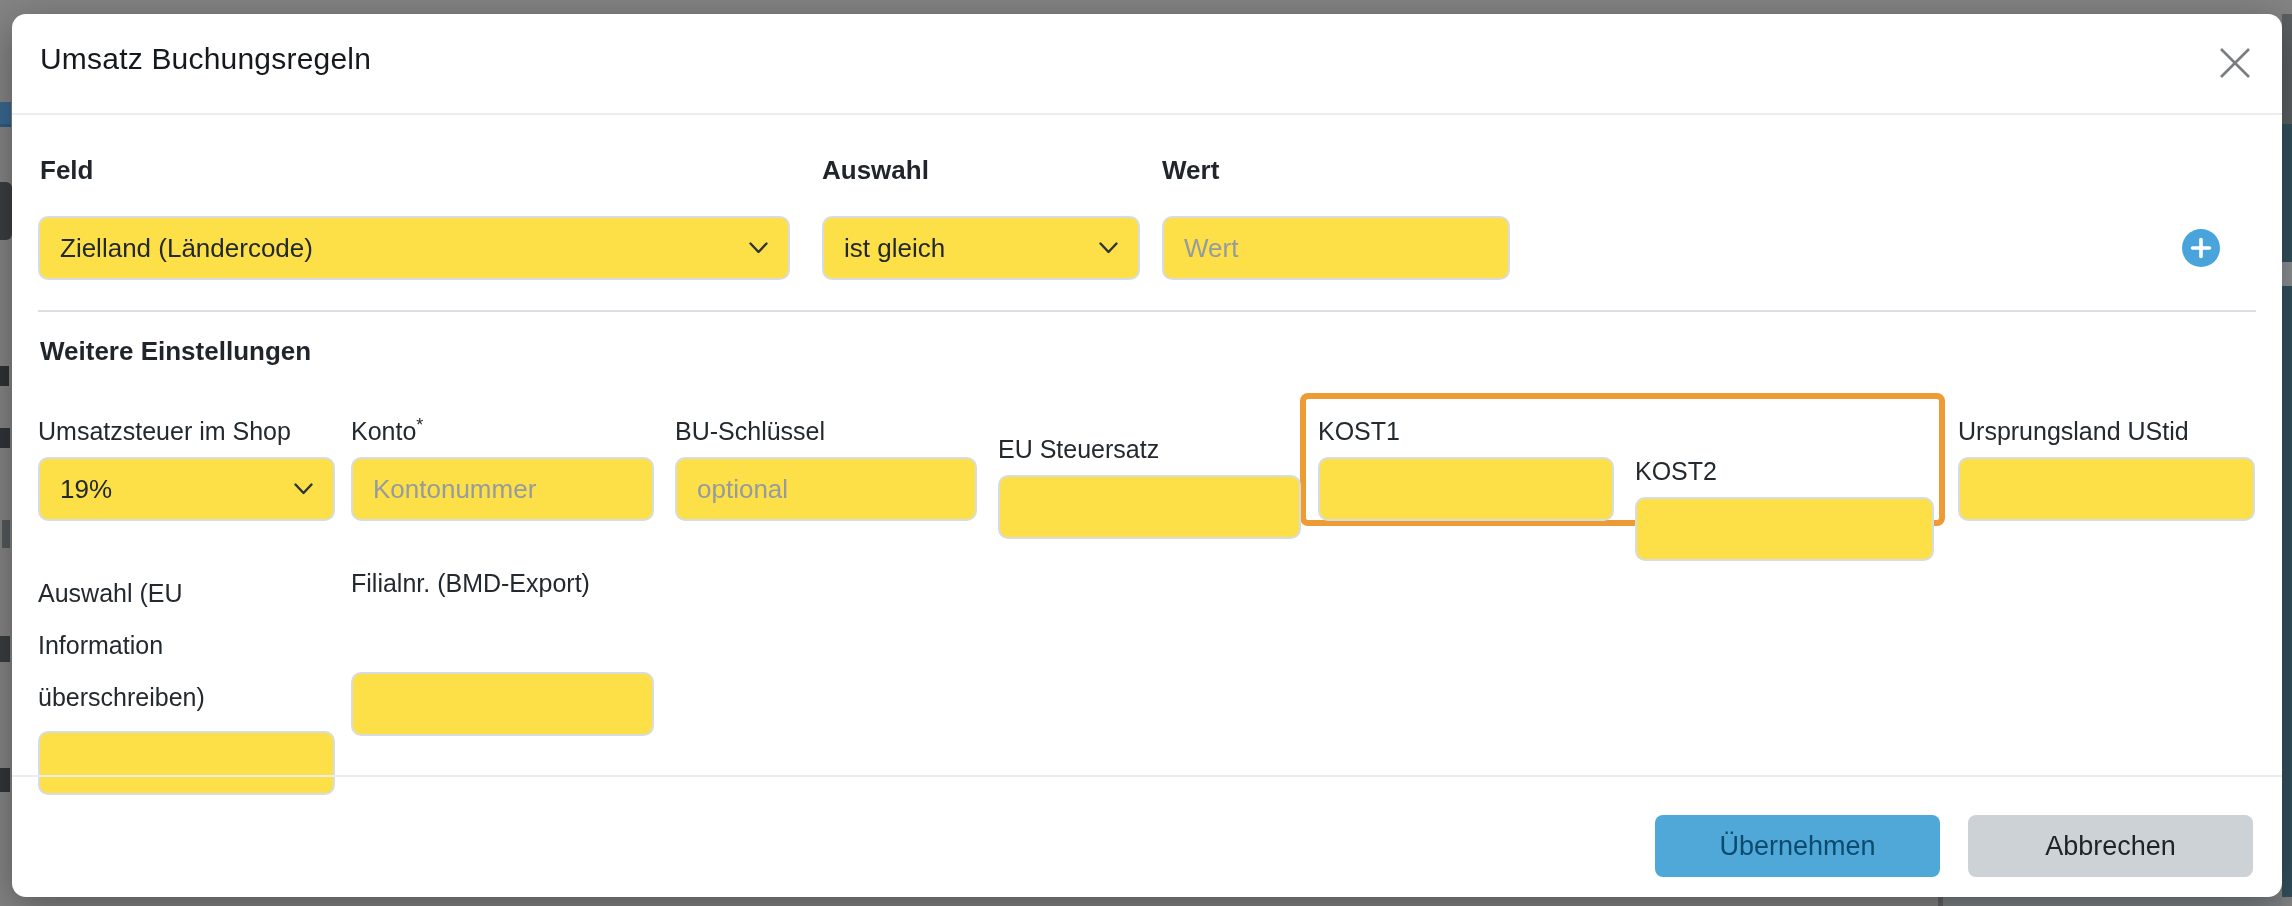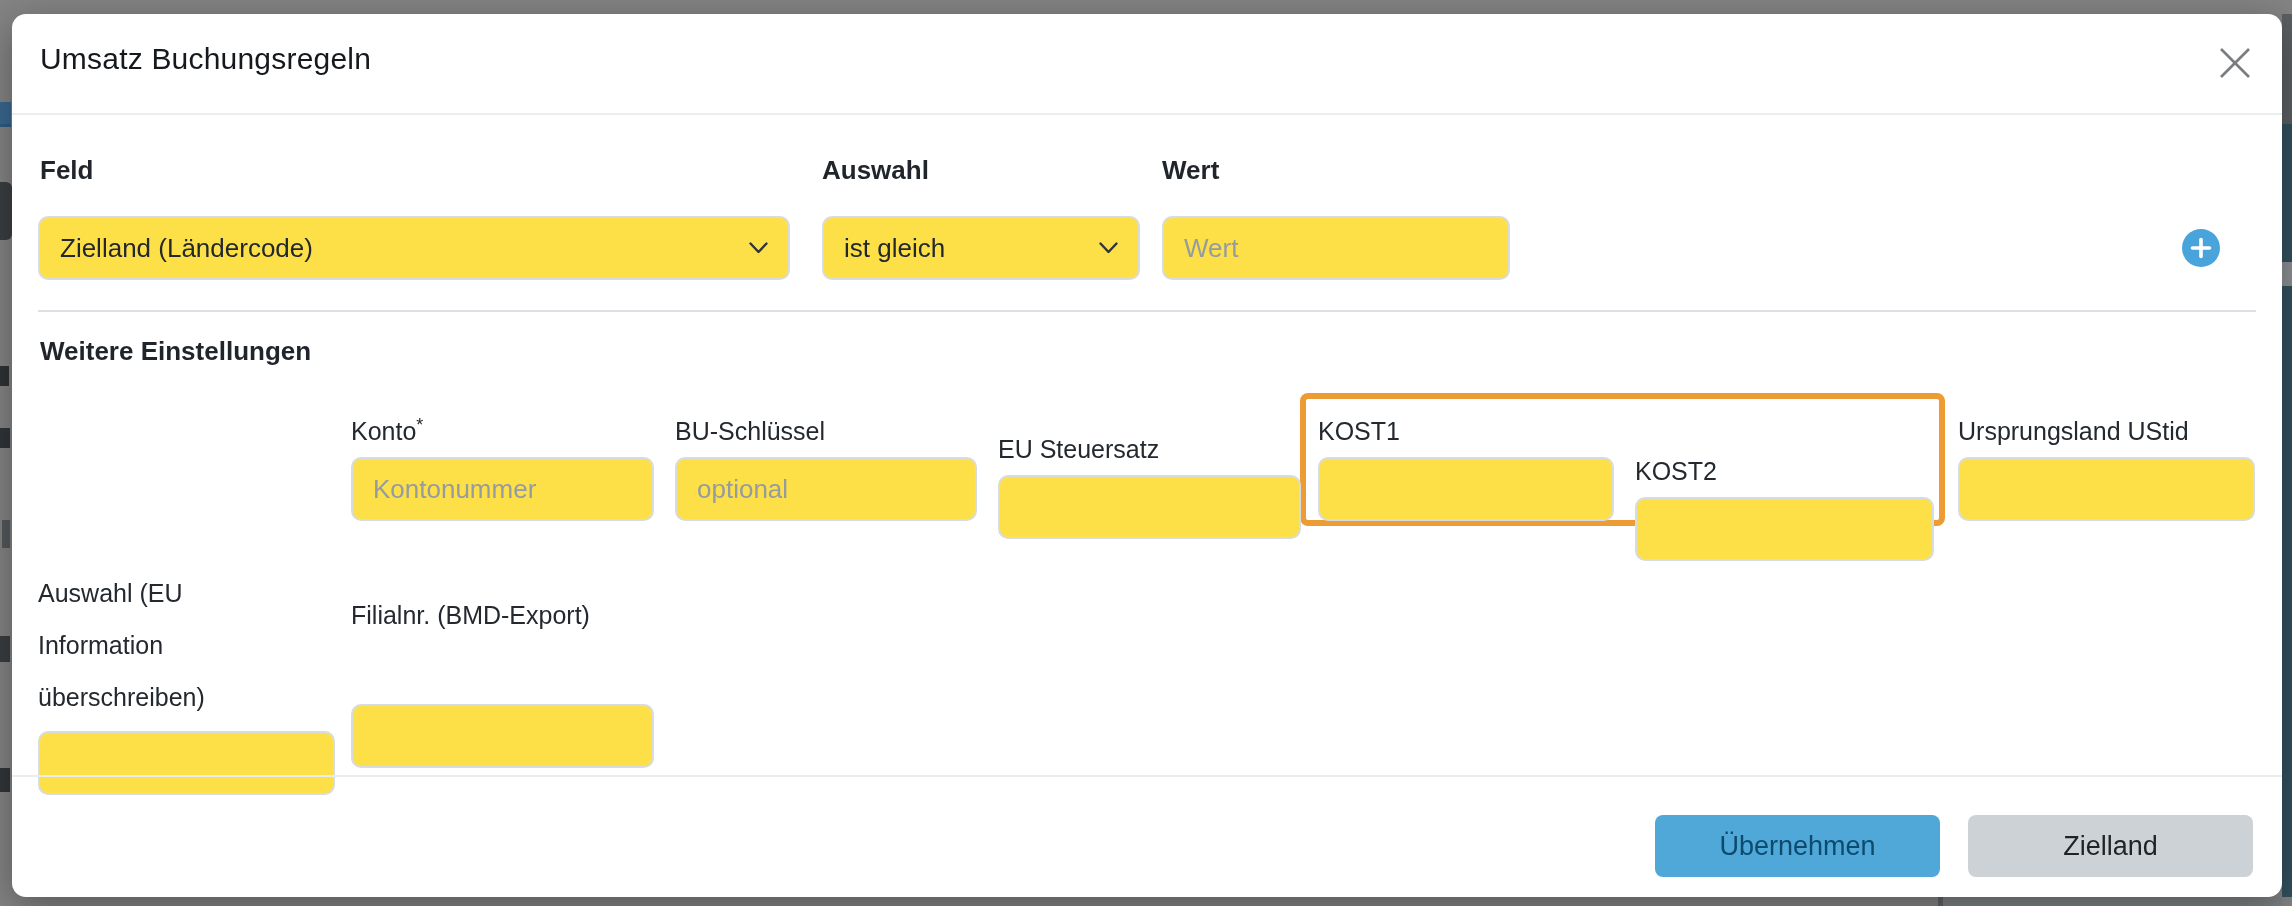--- a/index.html
+++ b/index.html
@@ -83,21 +83,21 @@
   .f2{left:339px;top:401px;width:303px;}
   .f3{left:663px;top:401px;width:302px;}
   .f4{left:986px;top:419px;width:303px;}
   .f5{left:1306px;top:401px;width:296px;}
   .f6{left:1623px;top:401px;width:299px;margin-top:40px;}
   .f7{left:1946px;top:401px;width:297px;}
   .f8{left:26px;top:553px;width:297px;}
   .f8 .field-label{width:240px;line-height:52px;}
   .f8 .ctl{margin-top:8px;}
   .f9{left:339px;top:553px;width:303px;}
-  .f9 .field-label{margin-top:32px;}
+  .f9 .field-label{}
   .f9 .ctl{margin-top:73px;}
   sup.req{font-size:18px;vertical-align:super;line-height:0;}
   .kost-frame{
     position:absolute;left:1288px;top:379px;width:645px;height:133px;
     border:6px solid #ed9b35;border-radius:8px;box-sizing:border-box;
     pointer-events:none;
   }
 
   
   .divider-footer{position:absolute;left:0;top:761px;width:2270px;height:2px;background:#eaecef;}
@@ -164,20 +164,29 @@
       <line x1="2.5" y1="11" x2="19.5" y2="11" stroke="#ffffff" stroke-width="3.6" stroke-linecap="round"></line>
     </svg>
   </button>
 
   <div class="divider-mid"></div>
 
   <div class="bold-label settings-heading">Weitere Einstellungen</div>
 
   <div class="kost-frame"></div>
 
+  <div class="field f1">
+    <div class="field-label">Umsatzsteuer im Shop</div>
+    <div class="ctl selectbox">
+      <span>19%</span>
+      <svg class="chev" width="19" height="12" viewBox="0 0 19 12">
+        <path d="M1.5 1.5 L9.5 10 L17.5 1.5" fill="none" stroke="#2e343a" stroke-width="2.4" stroke-linecap="round" stroke-linejoin="round"></path>
+      </svg>
+    </div>
+  </div>
 
   <div class="field f2">
     <div class="field-label"><span>Konto</span><sup class="req">*</sup></div>
     <input class="ctl" placeholder="Kontonummer" style="">
   </div>
 
   <div class="field f3">
     <div class="field-label">BU-Schlüssel</div>
     <input class="ctl" placeholder="optional" style="">
   </div>
@@ -207,15 +216,15 @@
     <input class="ctl" placeholder="" style="">
   </div>
 
   <div class="field f9">
     <div class="field-label">Filialnr. (BMD-Export)</div>
     <input class="ctl" placeholder="" style="">
   </div>
 
   <div class="divider-footer"></div>
   <button class="btn btn-apply">Übernehmen</button>
-  <button class="btn btn-cancel">Zielland</button>
+  <button class="btn btn-cancel">Abbrechen</button>
 
 </div>
 
 </body></html>

